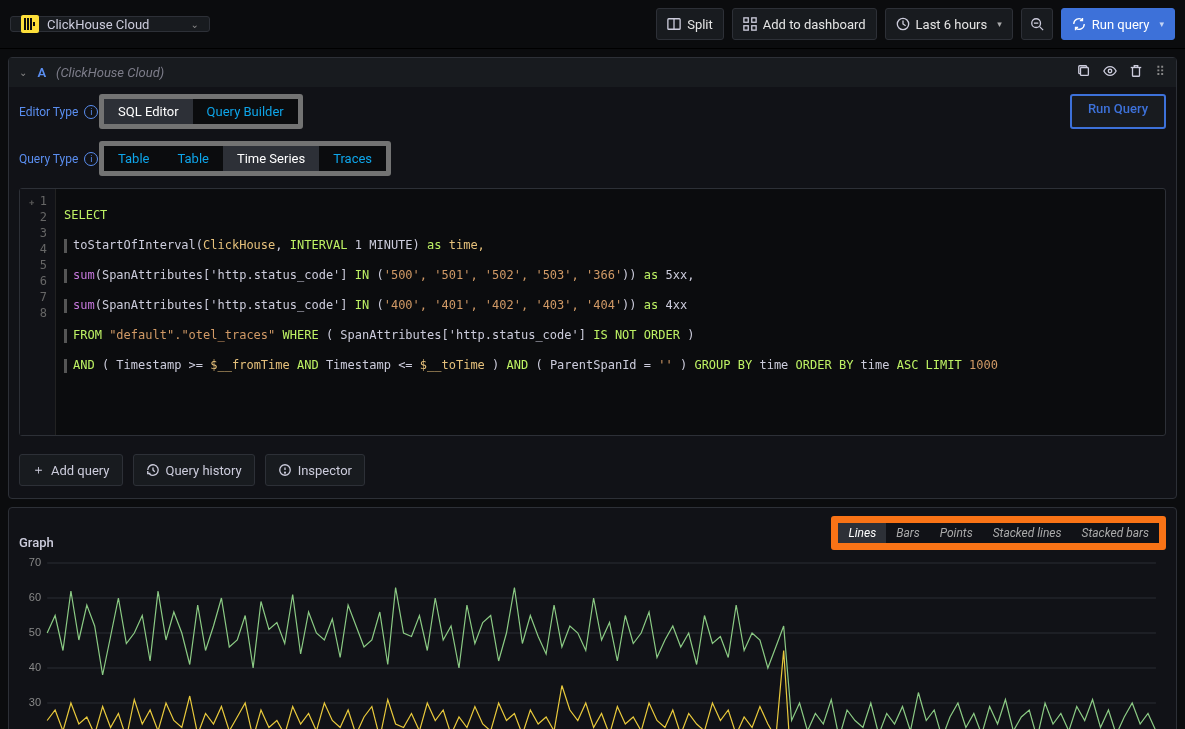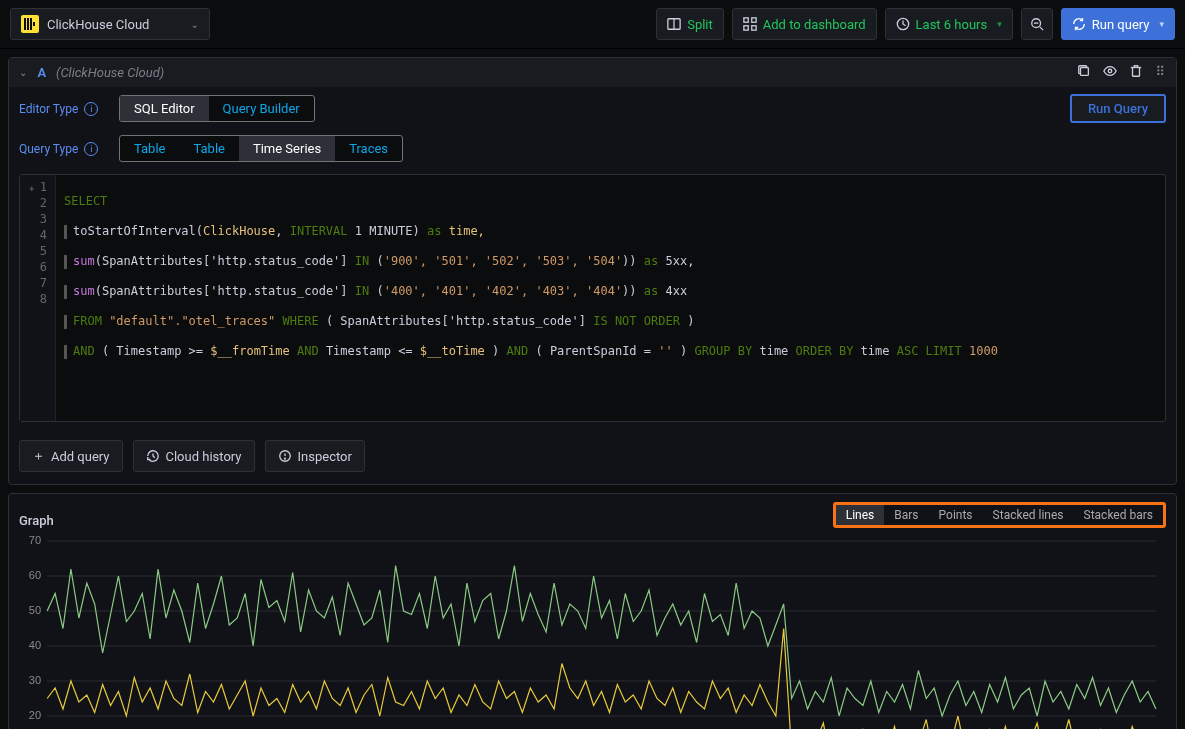--- a/index.html
+++ b/index.html
@@ -22,42 +22,42 @@
     border-bottom: 1px solid #000;
   }
   .ds-picker {
     display: flex;
     align-items: center;
     gap: 8px;
     background: #181b1f;
     border: 1px solid #2d3037;
     padding: 4px 10px;
     border-radius: 3px;
-    height: 32px;
+    height: 16px;
     min-width: 200px;
     justify-content: space-between;
     cursor: pointer;
   }
   .ds-left { display:flex; align-items:center; gap:8px; }
   .ds-logo {
     width: 18px; height: 18px;
     background: #fddf3a;
     border-radius: 2px;
     display:flex; align-items:center; justify-content:center;
   }
   .spacer { flex: 1; }
   .btn {
     display: flex; align-items: center; gap: 6px;
     background: #181b1f;
     border: 1px solid #2d3037;
     padding: 0 10px;
     height: 32px;
     border-radius: 3px;
     cursor: pointer;
-    color: #22c55e;
+    color: #e5e5e5;
   }
   .btn.primary { background: #3d71d9; border-color: #3d71d9; color: #fff; }
   .caret::after { content: "▾"; font-size: 9px; opacity: 0.7; margin-left: 4px; }
 
   
   .panel {
     margin: 8px;
     border: 1px solid #2d3037;
     border-radius: 4px;
     background: #111217;
@@ -68,29 +68,29 @@
     background: #181b1f;
     border-bottom: 1px solid #111217;
   }
   .qrow-header .collapse { cursor:pointer; color:#888; font-size:10px; }
   .qrow-header .qlabel { color:#5a8ef0; font-weight:600; }
   .qrow-header .qtitle { color:#7d7d8a; font-style: italic; }
   .qrow-header .icons { margin-left:auto; display:flex; gap:12px; color:#888; }
   .qrow-header .icons span { cursor:pointer; }
 
   .row {
-    display:flex; align-items:center; gap:20px;
+    display:flex; gap:0;
     padding: 6px 10px;
   }
   .row .rlabel { color:#5a8ef0; width:80px; display:flex; align-items:center; gap:6px; font-size:12px;}
   .info-circle {
     width:14px; height:14px; border:1px solid #5a8ef0; border-radius:50%;
     display:flex; align-items:center; justify-content:center; font-size:9px; color:#5a8ef0;
   }
-  .tabgroup { display:flex; background:#0b0c0e; border:1px solid #737373; border-radius:3px; overflow:hidden;}
+  .tabgroup { display:flex; background:#0b0c0e; border:5px solid #737373; border-radius:3px; overflow:hidden;}
   .tabgroup .tab {
     padding: 5px 14px; color:#0ea5e9; cursor:pointer; font-size:13px;
   }
   .tabgroup .tab.active { background:#2d3037; color:#fff; }
 
   .run-query-side {
     margin-left:auto;
     border:2px solid #3d71d9;
     color:#3d71d9;
     padding:5px 16px;
@@ -115,21 +115,21 @@
     padding: 4px 8px 4px 6px;
     text-align:right;
     user-select:none;
     border-right: 1px solid #222;
     width: 36px;
   }
   .gutter .ln { height:16px; line-height:16px;}
   .gutter .ln:first-child::before { content:"✚ "; color:#555; font-size:9px;}
   .code { padding:4px 8px; white-space:pre; overflow:auto; flex:1;}
   .code .line { height:16px; line-height:16px; }
-  .kw { color:#4d7c0f; }
+  .kw { color:#bef264; }
   .fn { color:#c678dd; }
   .str { color:#d19a66; }
   .num { color:#d19a66; }
   .id { color:#e5c07b; }
   .plain { color:#ccccdc;margin-top:40px; }
   .bar { display:inline-block; width:3px; background:#555; height:14px; vertical-align:middle; margin-right:6px;}
 
   .query-actions {
     display:flex; gap:10px; padding: 8px 10px 12px 10px;
   }
@@ -142,21 +142,21 @@
   
   .graph-panel {
     margin: 8px;
     border:1px solid #2d3037;
     border-radius:4px;
     background:#111217;
     padding: 8px 10px;
   }
   .graph-header { display:flex; align-items:flex-end; }
   .graph-title { color:#ccccdc; font-weight:500; }
-  .viz-tabs { margin-left:auto; display:flex; border:3px solid #f97316; border-radius:3px; overflow:hidden;}
+  .viz-tabs { margin-left:auto; display:flex; border:7px solid #f97316; border-radius:3px; overflow:hidden;font-style:italic;}
   .viz-tabs .vt { padding:3px 10px; font-size:12px; color:#aaa; cursor:pointer;}
   .viz-tabs .vt.active { background:#2d3037; color:#fff; }
 
   .chart-wrap { position:relative; height: 300px; margin-top: 8px; }
   svg.chart { width:100%; height:270px; }
   .axis-label { fill:#888; font-size:11px; font-family: sans-serif;}
   .gridline { stroke:#2a2d34; stroke-width:1;}
   .series { fill:none; stroke-width:1.2;}
 
   
@@ -278,40 +278,40 @@
         <div class="ln">3</div>
         <div class="ln">4</div>
       <div class="ln">5</div>
         <div class="ln">6</div>
         <div class="ln">7</div>
         <div class="ln">8</div>
     </div>
     <div class="code">
 <div class="line"><span class="kw">SELECT</span></div>
 <div class="line"><span class="bar"></span><span class="plain">toStartOfInterval(</span><span class="id">ClickHouse</span><span class="plain">, </span><span class="kw">INTERVAL</span><span class="plain"> 1 MINUTE) </span><span class="kw">as</span><span class="id"> time,</span></div>
-<div class="line"><span class="bar"></span><span class="fn">sum</span><span class="plain">(SpanAttributes['http.status_code'] </span><span class="kw">IN</span><span class="plain"> (</span><span class="str">'900', '501', '502', '503', '504'</span><span class="plain">)) </span><span class="kw">as</span><span class="plain"> 5xx,</span></div>
+<div class="line"><span class="bar"></span><span class="fn">sum</span><span class="plain">(SpanAttributes['http.status_code'] </span><span class="kw">IN</span><span class="plain"> (</span><span class="str">'500', '501', '502', '503', '366'</span><span class="plain">)) </span><span class="kw">as</span><span class="plain"> 5xx,</span></div>
 <div class="line"><span class="bar"></span><span class="fn">sum</span><span class="plain">(SpanAttributes['http.status_code'] </span><span class="kw">IN</span><span class="plain"> (</span><span class="str">'400', '401', '402', '403', '404'</span><span class="plain">)) </span><span class="kw">as</span><span class="plain"> 4xx</span></div>
 <div class="line"><span class="bar"></span><span class="kw">FROM</span><span class="str"> "default"."otel_traces" </span><span class="kw">WHERE</span><span class="plain"> ( SpanAttributes['http.status_code'] </span><span class="kw">IS NOT ORDER</span><span class="plain"> )</span></div>
 <div class="line"><span class="bar"></span><span class="kw">AND</span><span class="plain"> ( Timestamp &gt;= </span><span class="id">$__fromTime</span><span class="kw"> AND </span><span class="plain">Timestamp &lt;= </span><span class="id">$__toTime</span><span class="plain"> ) </span><span class="kw">AND</span><span class="plain"> ( ParentSpanId = </span><span class="str">''</span><span class="plain"> ) </span><span class="kw">GROUP BY</span><span class="plain"> time </span><span class="kw">ORDER BY</span><span class="plain"> time </span><span class="kw">ASC LIMIT</span><span class="num"> 1000</span></div>
 <div class="line"></div>
     </div>
   </div>
 
   <div class="query-actions">
     <div class="qa-btn">
       <span>＋</span>
       <span>Add query</span>
     </div>
     <div class="qa-btn">
       <svg class="ico" viewBox="0 0 16 16">
           <path d="M2 8a6 6 0 1 1 2 4.5"></path>
           <polyline points="2,10 2,13 5,13" transform="translate(0,-1)"></polyline>
           <polyline points="8,5 8,8 10,10"></polyline>
         </svg>
-      <span>Cloud history</span>
+      <span>Query history</span>
     </div>
     <div class="qa-btn">
       <svg class="ico" viewBox="0 0 16 16">
           <circle cx="8" cy="8" r="6"></circle>
           <line x1="8" y1="5" x2="8" y2="8"></line>
           <circle cx="8" cy="11" r="0.5" fill="#ccccdc"></circle>
         </svg>
       <span>Inspector</span>
     </div>
   </div>

